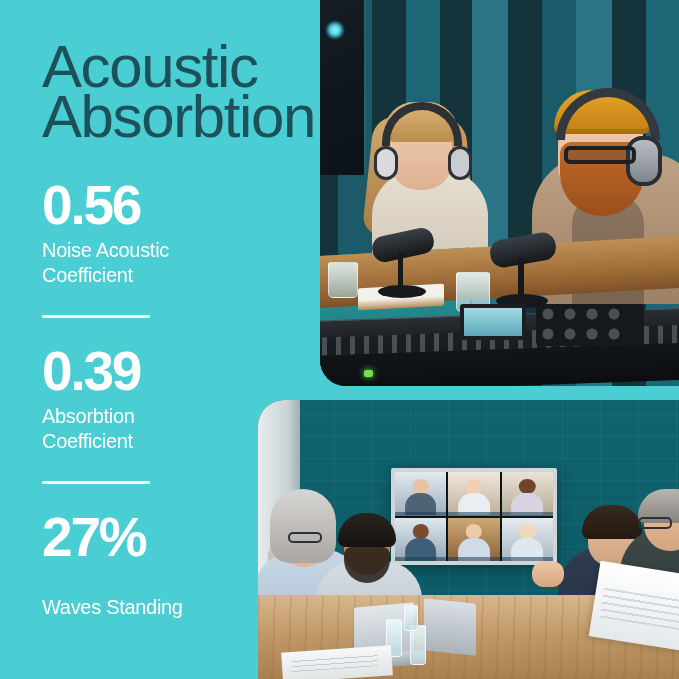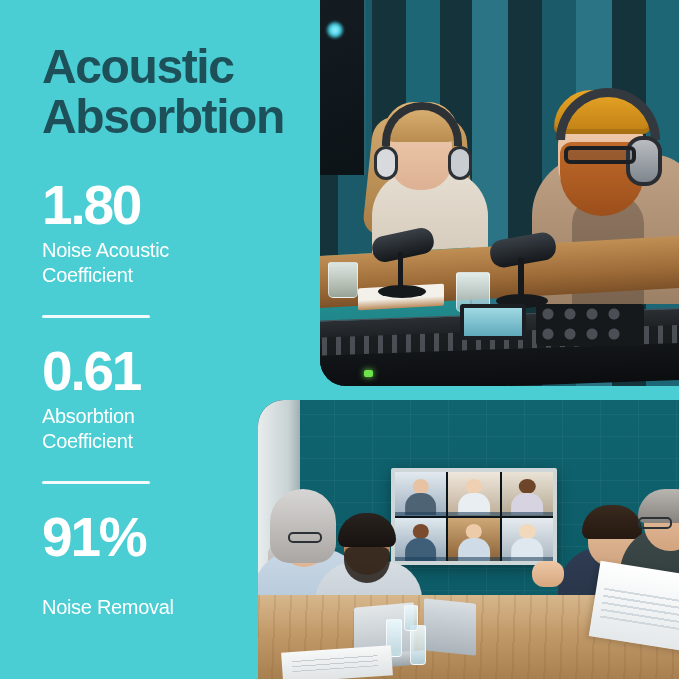--- a/index.html
+++ b/index.html
@@ -10,23 +10,23 @@
     position: relative;
   }
 
   
   .left-col {
     position:absolute; left:0; top:0; width:320px; height:679px;
     padding: 42px 0 0 42px;
     z-index: 5;
   }
   .headline {
-    font-size: 48px;
+    font-size: 60px;
     line-height: 50px;
-    font-weight: 700;
+    font-weight: 400;
     letter-spacing: -1.4px;
     color: #1D5059;
     max-width: 270px;
   }
 
   .stats { margin-top: 34px; }
   .stat-block { position: relative; }
   .stat-value {
     font-size: 55px;
     line-height: 58px;
@@ -269,44 +269,44 @@
 <div class="left-col">
 
   <h1 class="headline" style="color: rgb(29, 80, 89);">
     <span>Acoustic</span><br>
     <span>Absorbtion</span>
   </h1>
 
   <div class="stats">
 
     <div class="stat-block">
-      <div class="stat-value">1.80</div>
+      <div class="stat-value">0.56</div>
       <div class="stat-label">
         <span>Noise Acoustic</span><br>
         <span>Coefficient</span>
       </div>
     </div>
 
     <div class="divider"></div>
 
     <div class="stat-block">
-      <div class="stat-value">0.61</div>
+      <div class="stat-value">0.39</div>
       <div class="stat-label">
         <span>Absorbtion</span><br>
         <span>Coefficient</span>
       </div>
     </div>
 
     <div class="divider"></div>
 
     <div class="stat-block">
-      <div class="stat-value">91%</div>
+      <div class="stat-value">27%</div>
       <div class="stat-label">
         <br>
-        <span>Noise Removal</span>
+        <span>Waves Standing</span>
       </div>
     </div>
 
   </div>
 </div>
 
 <div class="photo photo-top">
   <div class="studio-wall"></div>
 
   <div class="dark-panel-left"></div>

